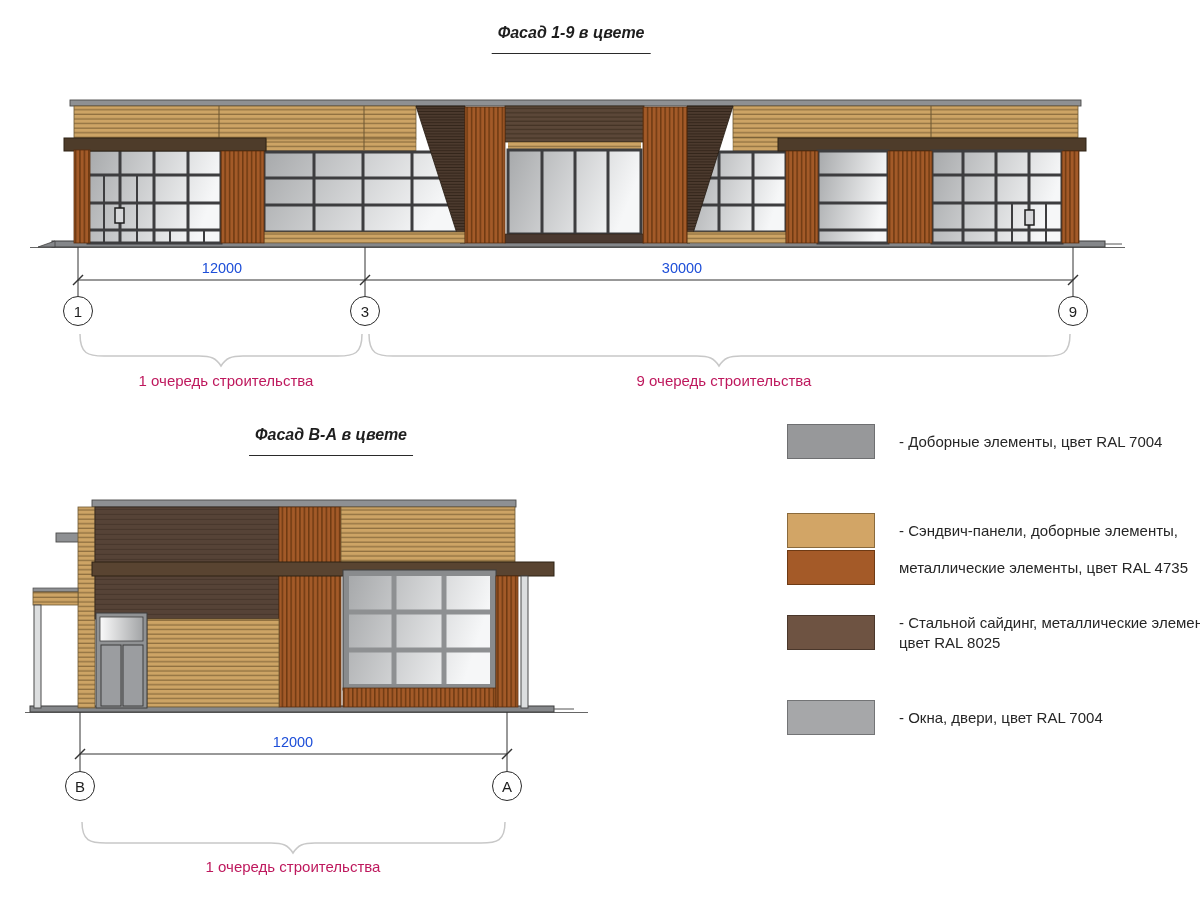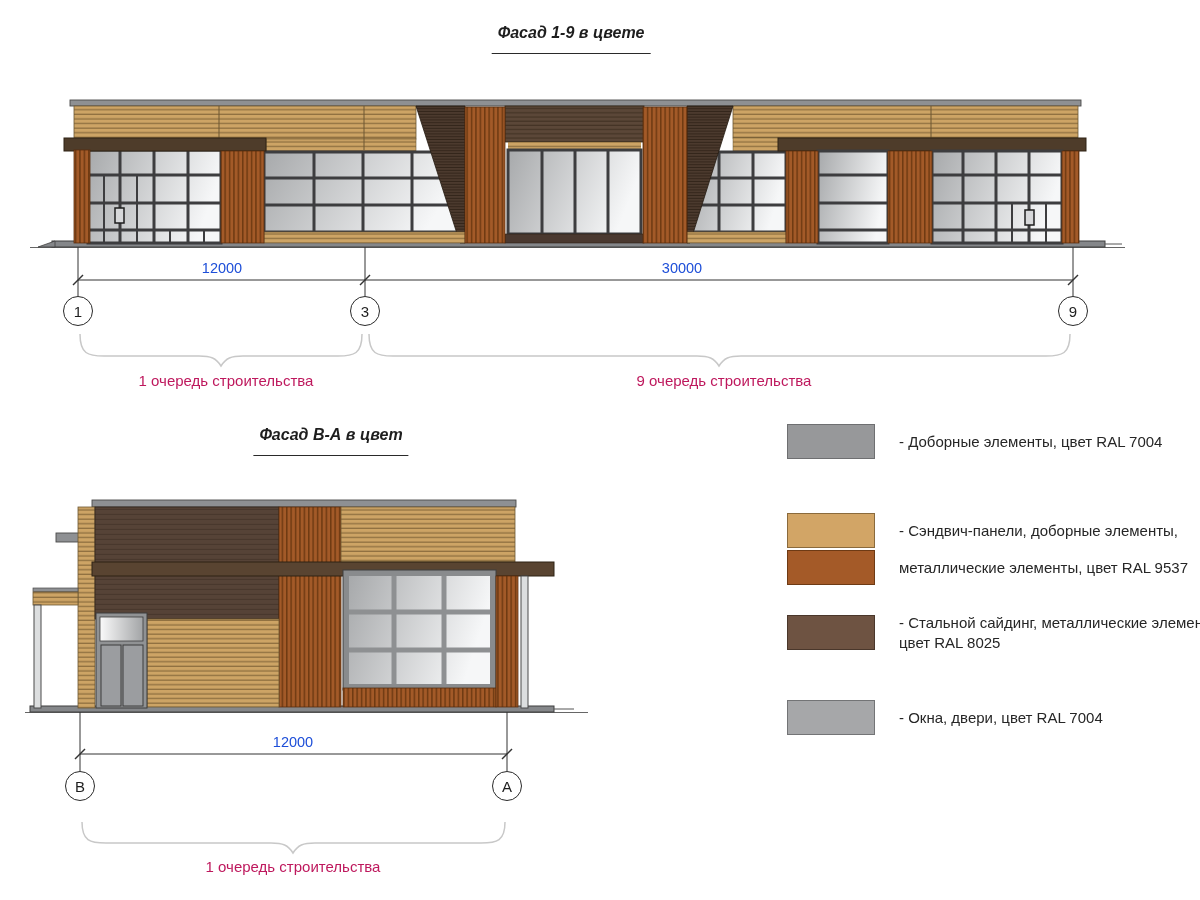--- a/index.html
+++ b/index.html
@@ -232,21 +232,21 @@
     <line x1="80" y1="754" x2="507" y2="754"></line>
     <line x1="75" y1="759" x2="85" y2="749" stroke-width="1.4"></line>
     <line x1="502" y1="759" x2="512" y2="749" stroke-width="1.4"></line>
   </g>
   <g stroke="#c8c8c8" stroke-width="1.5" fill="none">
     <path d="M 82,822 C 82,841 90,843 106,843 L 271,843 C 283,843 288,845 293,853 C 298,845 303,843 315,843 L 481,843 C 497,843 505,841 505,822"></path>
   </g>
 </svg>
 
 <div class="abs title" style="left:571px;top:24px">Фасад 1-9 в цвете</div>
-<div class="abs title" style="left:331px;top:426px">Фасад В-А в цвет</div>
+<div class="abs title" style="left:331px;top:426px">Фасад В-А в цвете</div>
 
 <div class="abs dimtext" style="left:222px;top:260px">12000</div>
 <div class="abs dimtext" style="left:682px;top:260px">30000</div>
 <div class="abs dimtext" style="left:293px;top:734px">12000</div>
 
 <div class="abs bubble" style="left:63px;top:296px">1</div>
 <div class="abs bubble" style="left:350px;top:296px">3</div>
 <div class="abs bubble" style="left:1058px;top:296px">9</div>
 <div class="abs bubble" style="left:65px;top:771px">В</div>
 <div class="abs bubble" style="left:492px;top:771px">А</div>
@@ -264,21 +264,21 @@
   </div>
   <div class="legend-row" style="top:513px">
     <div class="swatch" style="background-color: rgb(210, 165, 102); border-color: rgb(138, 106, 60);"></div>
     <div class="legend-text">
       <div>- Сэндвич-панели, доборные элементы,</div>
     </div>
   </div>
   <div class="legend-row" style="top:550px">
     <div class="swatch" style="background-color: rgb(164, 90, 40); border-color: rgb(110, 58, 20);"></div>
     <div class="legend-text">
-      <div>металлические элементы, цвет RAL 9537</div>
+      <div>металлические элементы, цвет RAL 4735</div>
     </div>
   </div>
   <div class="legend-row" style="top:613px">
     <div class="swatch" style="background-color: rgb(110, 83, 66); border-color: rgb(74, 55, 43);"></div>
     <div class="legend-text">
       <div>- Стальной сайдинг, металлические элементы,</div>
       <div>цвет RAL 8025</div>
     </div>
   </div>
   <div class="legend-row" style="top:700px">

